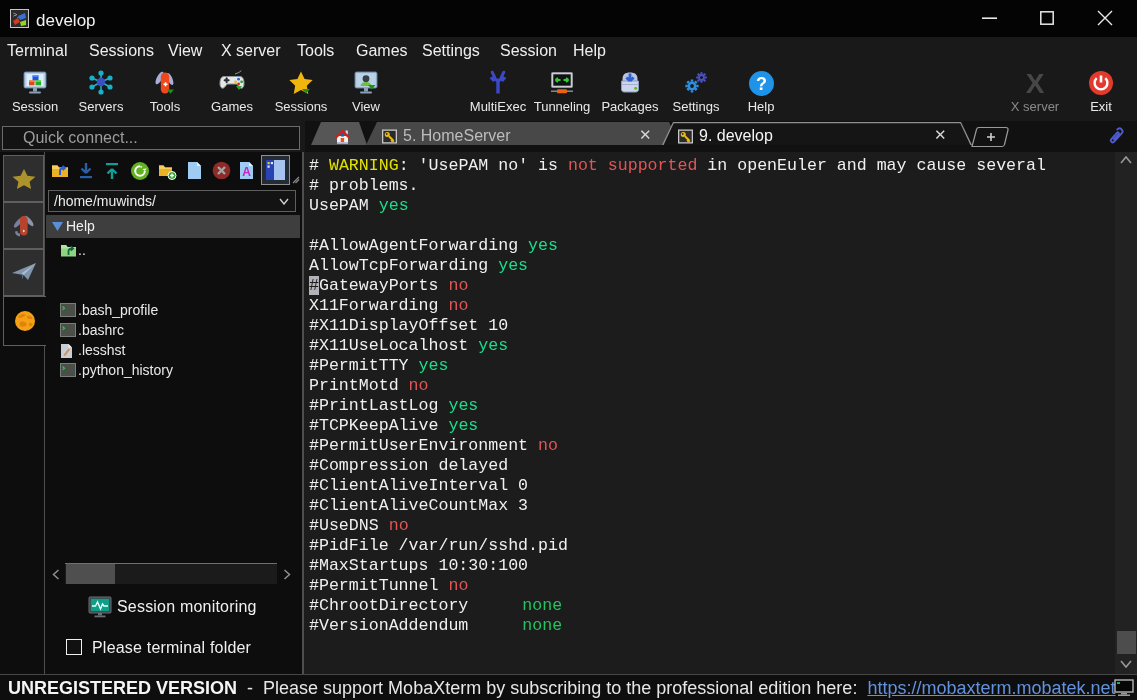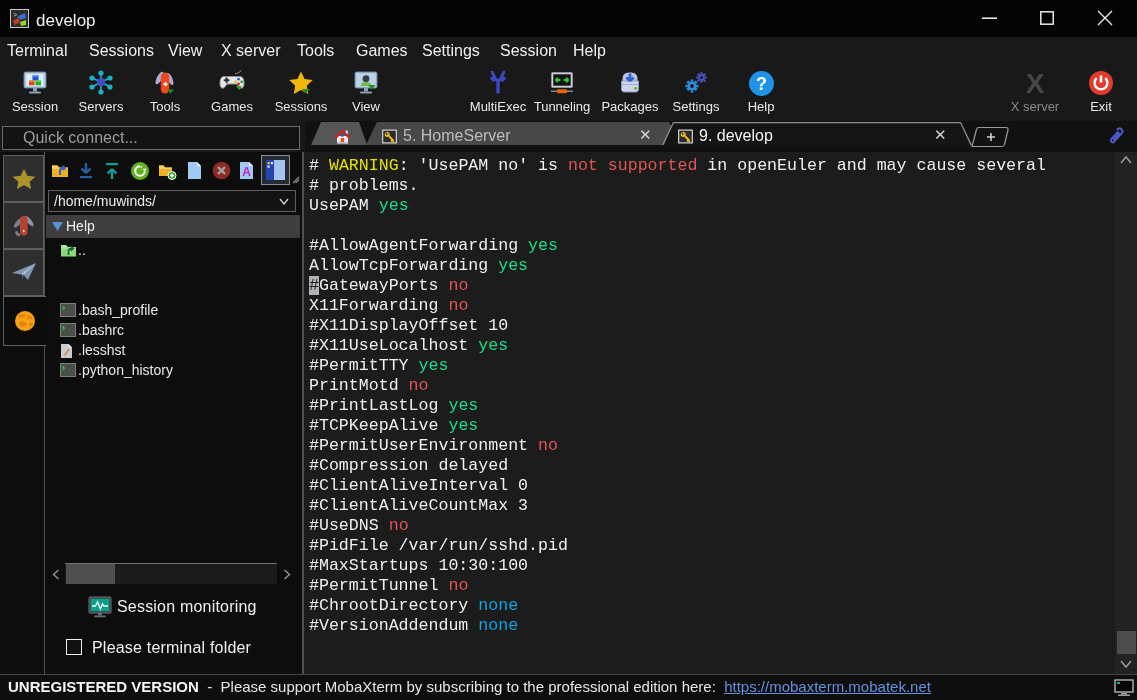--- a/index.html
+++ b/index.html
@@ -47,27 +47,27 @@
   .frow { position:absolute; left:0; width:254px; height:20px; color:#e9e9e9; font-size:14px; line-height:20px; }
   .frow .fic { position:absolute; left:14px; top:3px; }
   .frow .fnm { position:absolute; left:32px; top:0; }
 
   #hscroll { position:absolute; left:0px; top:411px; width:254px; height:22px; }
   #remote { position:absolute; left:40px; top:443px; width:214px; height:24px; color:#f0f0f0; font-size:16px; letter-spacing:0.2px; }
   #follow { position:absolute; left:20px; top:487px; width:234px; height:18px; color:#f0f0f0; font-size:16px; letter-spacing:0.2px; }
 
   #terminal { position:absolute; left:302px; top:0; width:835px; height:522px; background:#1c1c1c; border-left:2px solid #4f4f4f; }
   #term-text { position:absolute; left:5px; top:4px; font-family:"Liberation Mono", monospace; font-size:16.6px; line-height:20px; color:#f0f0f0; white-space:pre; }
-  .ty { color:#e2e200; } .tr { color:#e25555; } .tg { color:#1bdf88; } .tm { color:#0ea5e9; }
+  .ty { color:#e2e200; } .tr { color:#e25555; } .tg { color:#1bdf88; } .tm { color:#22c55e;margin-left:44px; }
   .cur { background:#b2b2b8; color:#1c1c1c; }
   #vscroll { position:absolute; right:0; top:0; width:22px; height:522px; background:#222; }
   #vthumb { position:absolute; left:2px; top:479px; width:19px; height:23px; background:#4d4d4d; }
 
   
-  #statusbar { position:absolute; left:0; top:674px; width:1137px; height:26px; background:#0e0e0e; border-top:1px solid #474747; color:#e6e6e6; font-size:15px; }
+  #statusbar { position:absolute; left:0; top:674px; width:1137px; height:26px; background:#0e0e0e; border-top:1px solid #474747; color:#e6e6e6; font-size:18px; }
   #statusbar b { color:#f5f5f5; }
   #statusbar a { color:#6292dd; text-decoration:underline; }
 </style>
 </head>
 <body>
 <div id="app">
 
   <div id="titlebar">
     <svg class="abs" style="left:10px;top:9px" width="19" height="19" viewBox="0 0 19 19">
       <rect x="0.5" y="0.5" width="18" height="18" fill="#2c2c2c" stroke="#c8c8c8"></rect>

